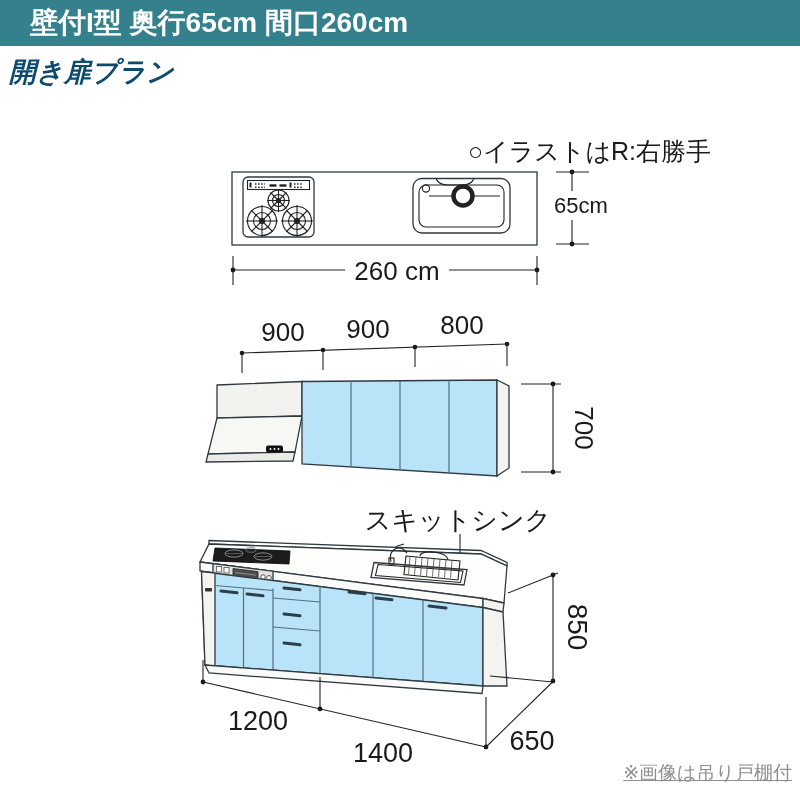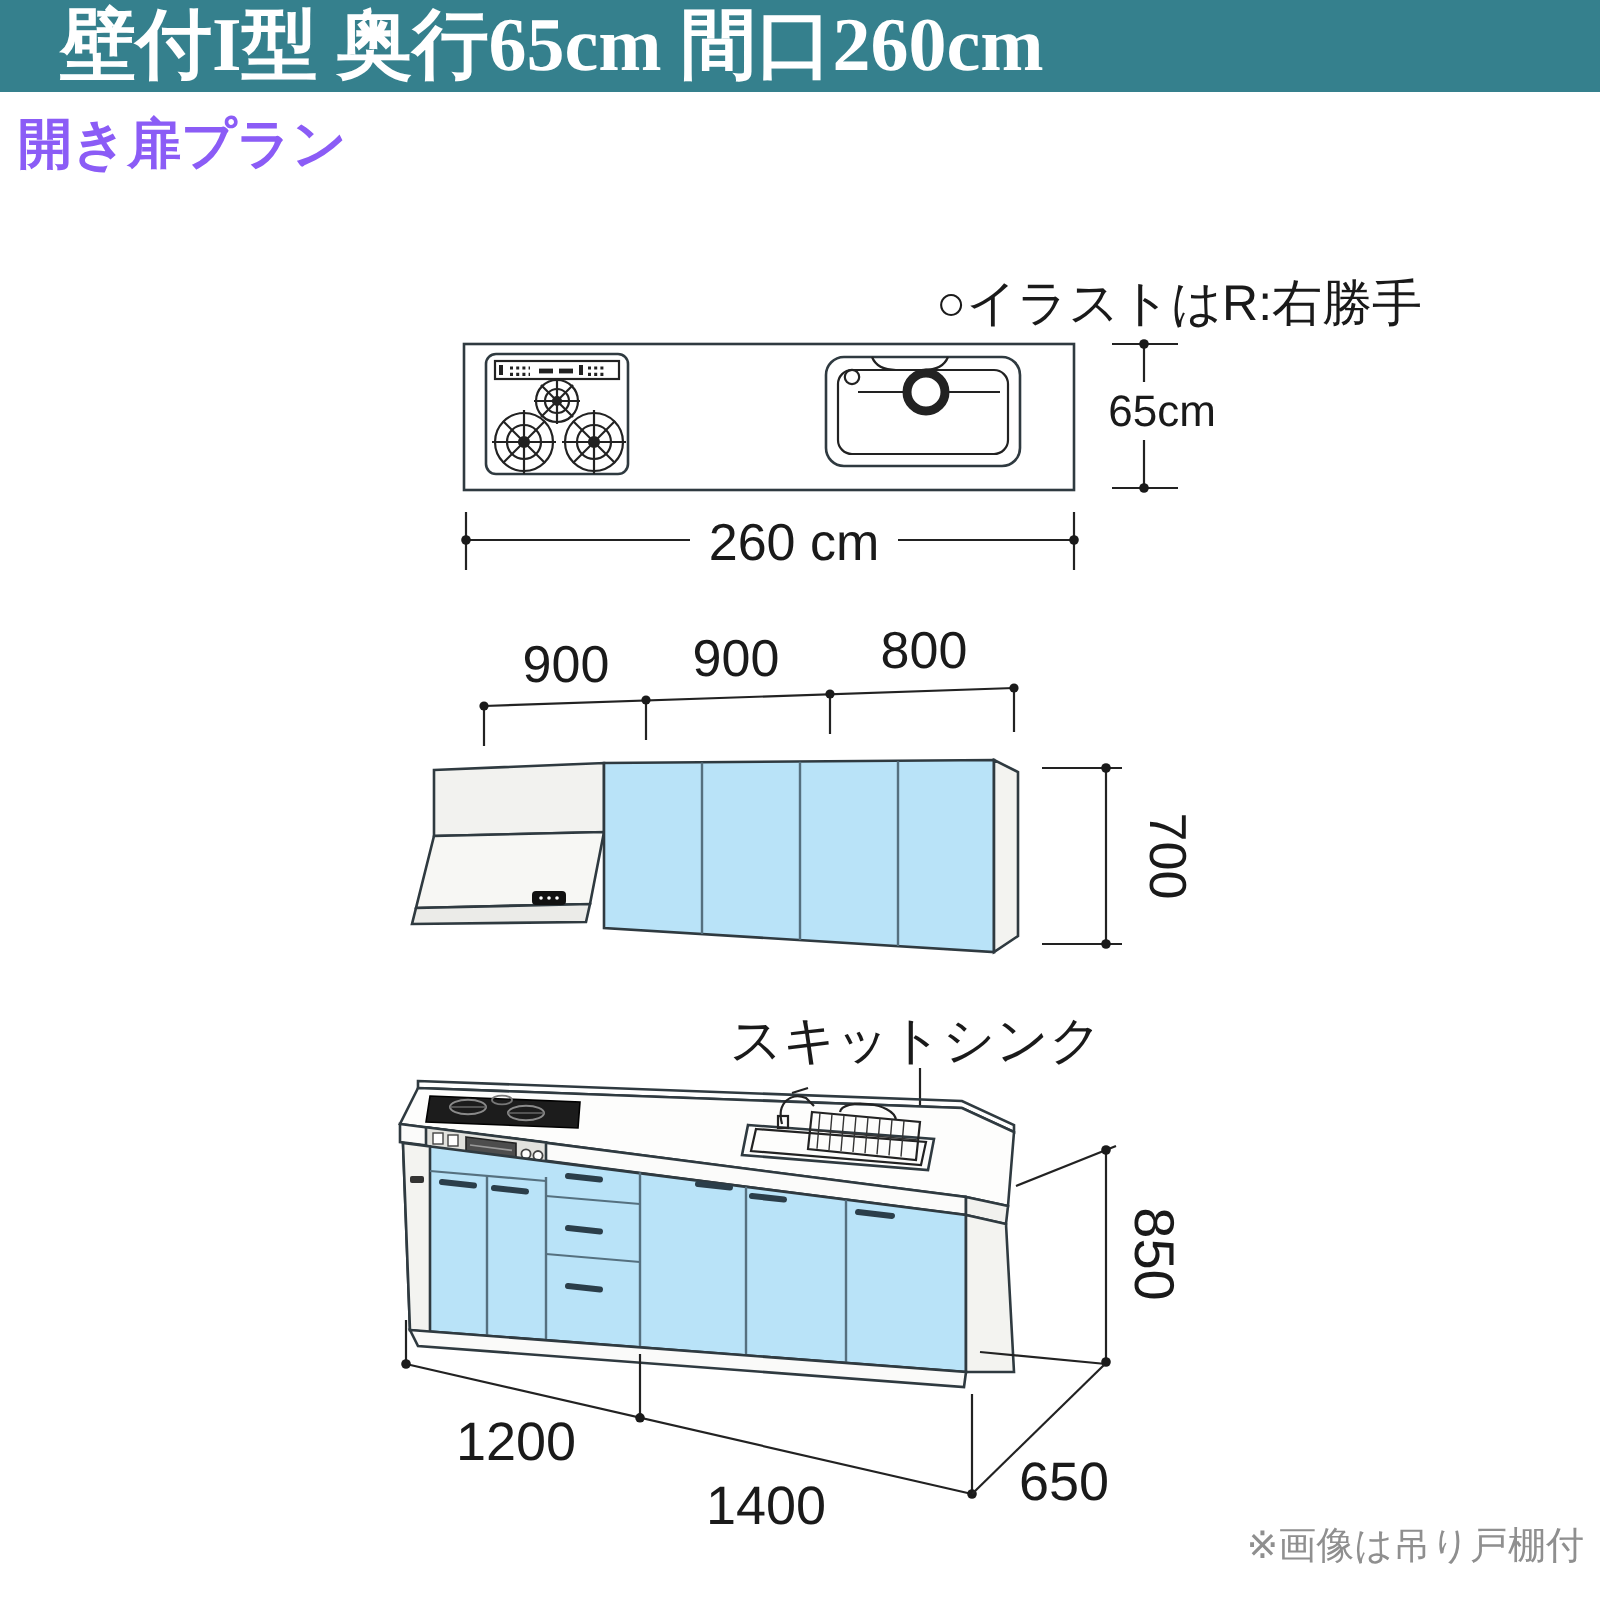--- a/index.html
+++ b/index.html
@@ -1,23 +1,23 @@
 <!DOCTYPE html>
 <html style="--header-bg: #35808d; --door-blue: #b9e3f8;"><head>
 <meta charset="utf-8">
 <style>
   html,body{margin:0;padding:0;width:800px;height:800px;background:#fff;overflow:hidden;
     font-family:"Liberation Sans","DejaVu Sans",sans-serif;}
   #stage{position:relative;width:800px;height:800px;background:#fff;}
   .header-bar{position:absolute;left:0;top:0;width:800px;height:46px;
-    background:var(--header-bg,#35808d);color:#fff;font-size:38px;font-weight:bold;
-    line-height:46px;padding-left:30px;box-sizing:border-box;white-space:nowrap;font-family:Liberation Serif, serif;}
-  .subtitle{position:absolute;left:9px;top:54px;font-size:27px;font-weight:bold;color:#8b5cf6;}
+    background:var(--header-bg,#35808d);color:#fff;font-size:28px;font-weight:bold;
+    line-height:46px;padding-left:30px;box-sizing:border-box;white-space:nowrap;}
+  .subtitle{position:absolute;left:9px;top:54px;font-size:27px;font-weight:bold;color:#0c4a6e;font-style:italic;}
   .hand-note{position:absolute;left:468px;top:135px;font-size:25px;color:#1a1a1a;}
-  .footnote{position:absolute;right:8px;top:760px;font-size:19px;color:#8f8f8f;}
+  .footnote{position:absolute;right:8px;top:760px;font-size:19px;color:#8f8f8f;text-decoration:underline;}
   svg{position:absolute;left:0;top:0;}
   .ln{stroke:#222;stroke-width:1.1;fill:none;}
   .ln2{stroke:#2f3a40;stroke-width:1.3;fill:none;}
   .outl{stroke:#2f3a40;stroke-width:1.3;}
   .dot{fill:#1a1a1a;stroke:none;}
   .dim-text{fill:#1a1a1a;font-size:26px;font-family:"Liberation Sans","DejaVu Sans",sans-serif;}
   .door-blue{fill:var(--door-blue,#b9e3f8);}
   .panel-w{fill:#f3f3f0;}
   .handle{stroke:#2b3e4a;stroke-width:3;stroke-linecap:round;fill:none;}
   .sink-label{fill:#1a1a1a;font-size:26px;}

